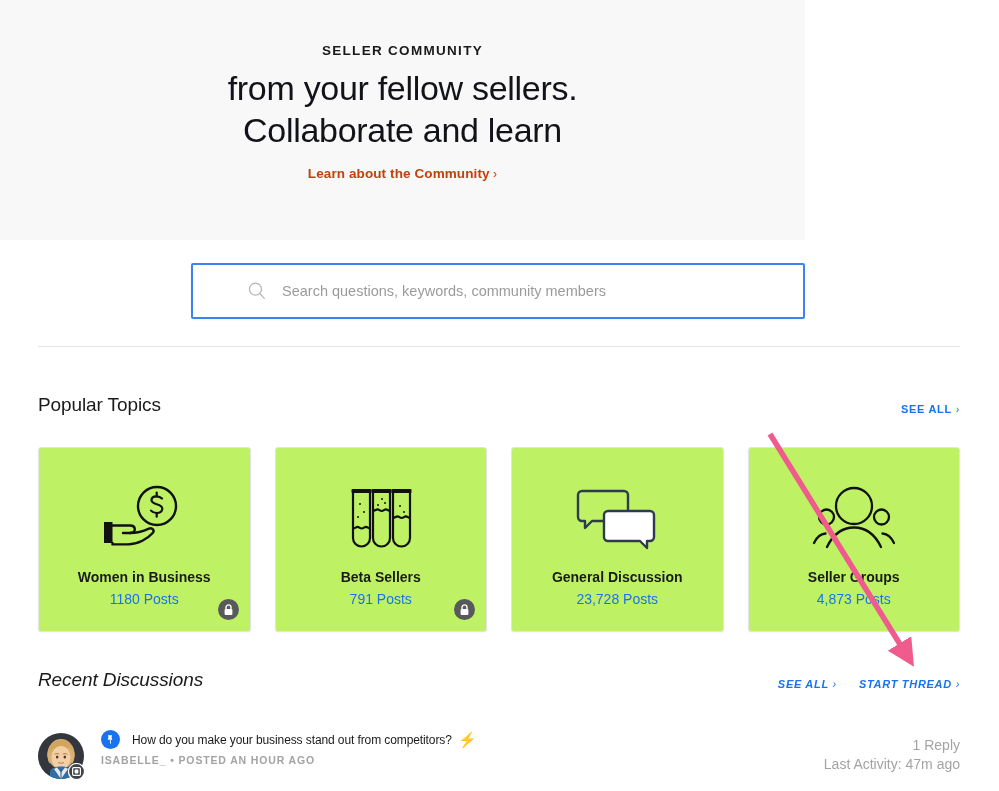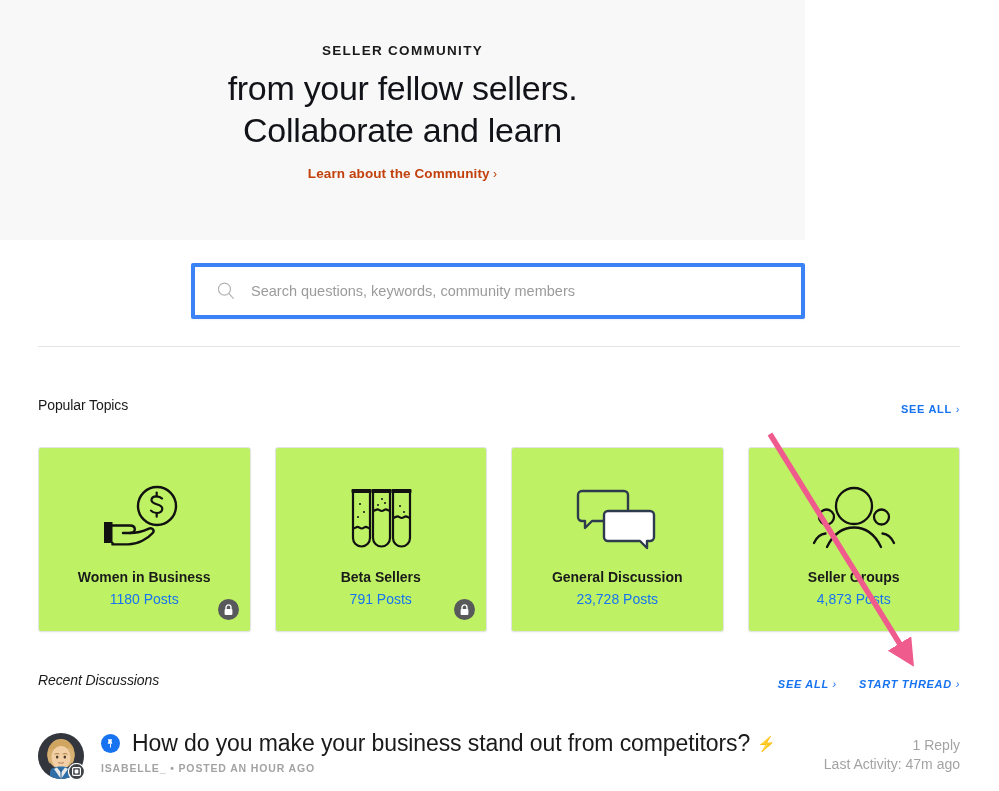--- a/index.html
+++ b/index.html
@@ -31,23 +31,23 @@
     margin-top: 15px;
     font-size: 13.5px; font-weight: bold; color: #c2410c;
     text-decoration: none; letter-spacing: 0.1px;
   }
   .hero-link .chev { font-weight: normal; font-size: 12px; }
 
   
   .search-wrap {
     position: absolute; left: 191px; top: 263px;
     width: 614px; height: 56px;
-    background: #fff; border: 4px solid #3b82f6; border-radius: 2px;
+    background: #fff; border: 2px solid #3b82f6; border-radius: 2px;
     box-shadow: 0 1px 2px rgba(0,0,0,0.05);
-    display: flex; align-items: center;
+    display: flex; align-items: center; padding-left: 33px;
   }
   .search-icon { margin-left: 21px; width: 20px; height: 20px; display:block; }
   .search-input {
     flex: 1; border: none; outline: none; background: transparent;
     margin-left: 15px; margin-right: 18px;
     font-family: "Liberation Sans", sans-serif;
     font-size: 14.5px; color: #26292c;
   }
   .search-input::placeholder { color: #9b9b9b; }
 
@@ -55,21 +55,21 @@
   .divider {
     position: absolute; left: 38px; top: 346px; width: 922px; height: 1px;
     background: #e4e4e4;
   }
 
   
   .sec-head {
     position: absolute; left: 38px; width: 922px; height: 30px;
     display: flex; align-items: center; justify-content: space-between;
   }
-  .sec-title { font-size: 14px; font-weight: 400; color: #1a1a1a; letter-spacing: -0.1px;}
+  .sec-title { font-size: 19px; font-weight: 400; color: #1a1a1a; letter-spacing: -0.1px;}
   .sec-links { display: flex; align-items: center; gap: 22px; }
   .sec-link {
     font-size: 11px; font-weight: bold; letter-spacing: 0.7px;
     color: #1773f0; text-decoration: none; text-transform: uppercase;
     white-space: nowrap;
     margin-top: 8px;
   }
   .sec-link .chev { font-weight: normal; }
 
   
@@ -96,21 +96,21 @@
     display: flex; align-items: flex-start;
   }
   .avatar-wrap { position: relative; width: 46px; height: 46px; margin-top: 6px; flex: none; }
   .disc-main { margin-left: 17px; padding-top: 3px; flex: 1; }
   .disc-title-line { display: flex; align-items: center; }
   .pin-badge {
     width: 19px; height: 19px; border-radius: 50%; background: #1773f0;
     display: flex; align-items: center; justify-content: center; flex: none;
   }
   .disc-title {
-    margin-left: 12px; font-size: 23px; color: #1a1a1a; font-weight: 400;
+    margin-left: 12px; font-size: 12px; color: #1a1a1a; font-weight: 400;
     letter-spacing: -0.1px;
   }
   .disc-emoji { margin-left: 7px; font-size: 15px; }
   .disc-meta {
     margin-top: 5px; font-size: 10.5px; font-weight: bold; letter-spacing: 0.85px;
     color: #a3a3a3; text-transform: uppercase;
   }
   .disc-right {
     text-align: right; padding-top: 9px; color: #a3a3a3; font-size: 14px; line-height: 19px;
     flex: none;

